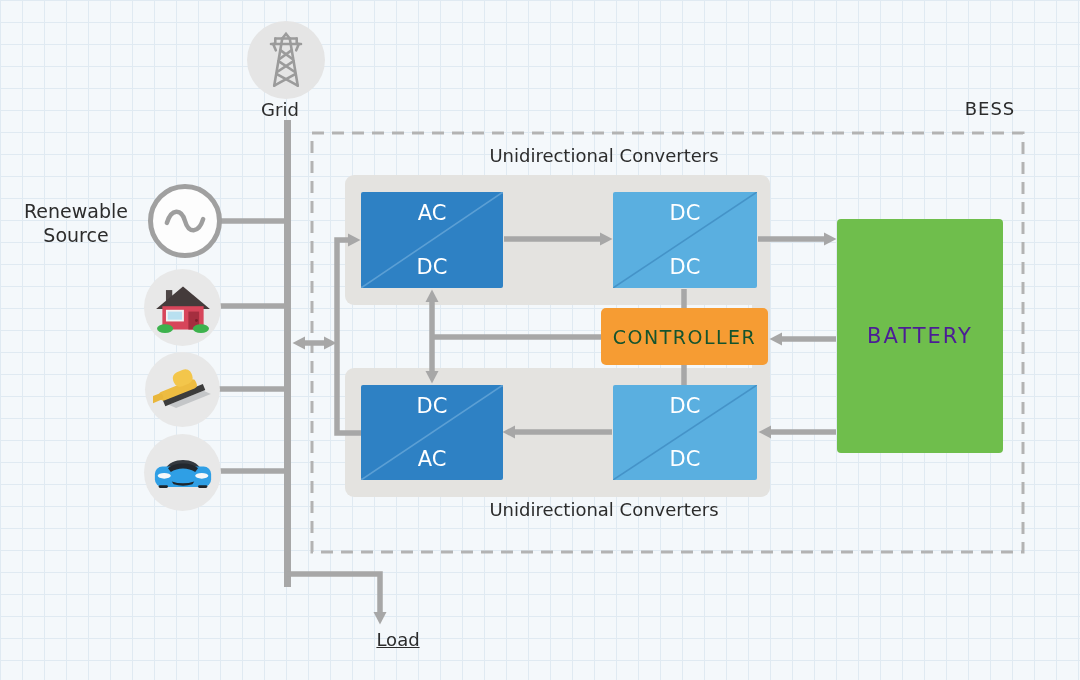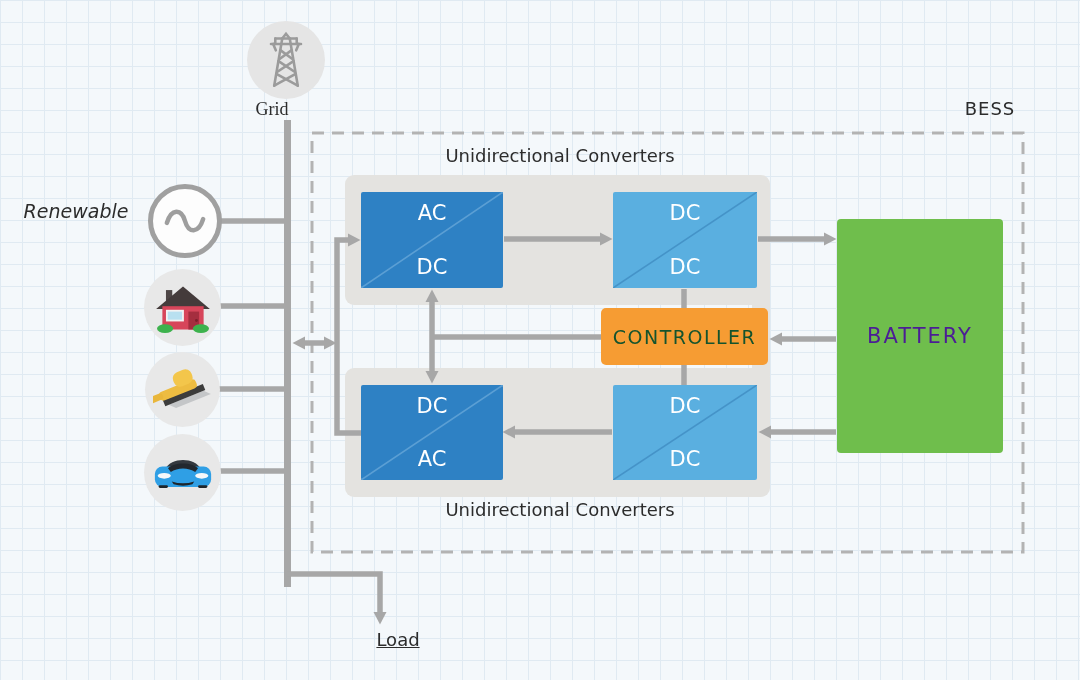--- a/index.html
+++ b/index.html
@@ -8,25 +8,25 @@
     background-color:#f4f8fb;
     background-image:
       linear-gradient(#e0eaf2 1px, transparent 1px),
       linear-gradient(90deg, #e0eaf2 1px, transparent 1px);
     background-size:22px 22px;
     font-family:"DejaVu Sans", sans-serif;
     color:#2c2c2c;
   }
   .overlay{position:absolute;left:0;top:0;z-index:2;pointer-events:none;}
   .label{position:absolute;z-index:4;font-size:18px;text-align:center;}
-  .grid-label{left:242px;top:99px;width:60px;font-family:Liberation Serif, serif;}
+  .grid-label{left:250px;top:99px;width:60px;}
   .bess-label{left:950px;top:98px;width:80px;text-align:center;letter-spacing:1px;}
   .load-label{left:368px;top:629px;width:60px;text-decoration:underline;}
-  .renewable-label{left:10px;top:199px;width:132px;font-size:19px;line-height:24px;font-style:italic;}
-  .conv-label{width:360px;left:380px;}
+  .renewable-label{left:10px;top:199px;width:132px;font-size:19px;line-height:24px;}
+  .conv-label{width:360px;left:424px;}
   .conv-label.top{top:145px;}
   .conv-label.bottom{top:499px;}
 
   .container-gray{position:absolute;background:#e4e3e0;border-radius:9px;z-index:1;}
   .cont-top{left:345px;top:175px;width:425px;height:130px;}
   .cont-bottom{left:345px;top:368px;width:425px;height:129px;}
   .cont-strip{left:752px;top:296px;width:18px;height:80px;border-radius:0;}
 
   .block{position:absolute;z-index:3;display:flex;flex-direction:column;justify-content:space-between;
     align-items:center;color:#fff;font-size:21px;padding:9px 16px;box-sizing:border-box;border-radius:2px;}
@@ -119,20 +119,21 @@
       <path d="M17 29 L32 39"></path>
         <path d="M31 29 L16 39"></path>
       <path d="M15 41 L35 52"></path>
         <path d="M33 41 L13 52"></path>
     </svg>
   </div>
   <div class="label grid-label">Grid</div>
 
   <div class="label renewable-label">
     <div>Renewable</div>
+    <div>Source</div>
   </div>
   <div class="icon-circle c-renew">
     <svg width="58" height="58" viewBox="0 0 64 64" fill="none" stroke="#9e9e9e" stroke-width="5" stroke-linecap="round">
       <path d="M12 34 C17 18 28 18 32 32 C36 46 47 46 52 30"></path>
     </svg>
   </div>
 
   <div class="icon-circle gray-fill c-house">
     <svg width="58" height="52" viewBox="0 0 64 58">
       <rect x="13" y="9" width="7" height="13" fill="#4e4646"></rect>

